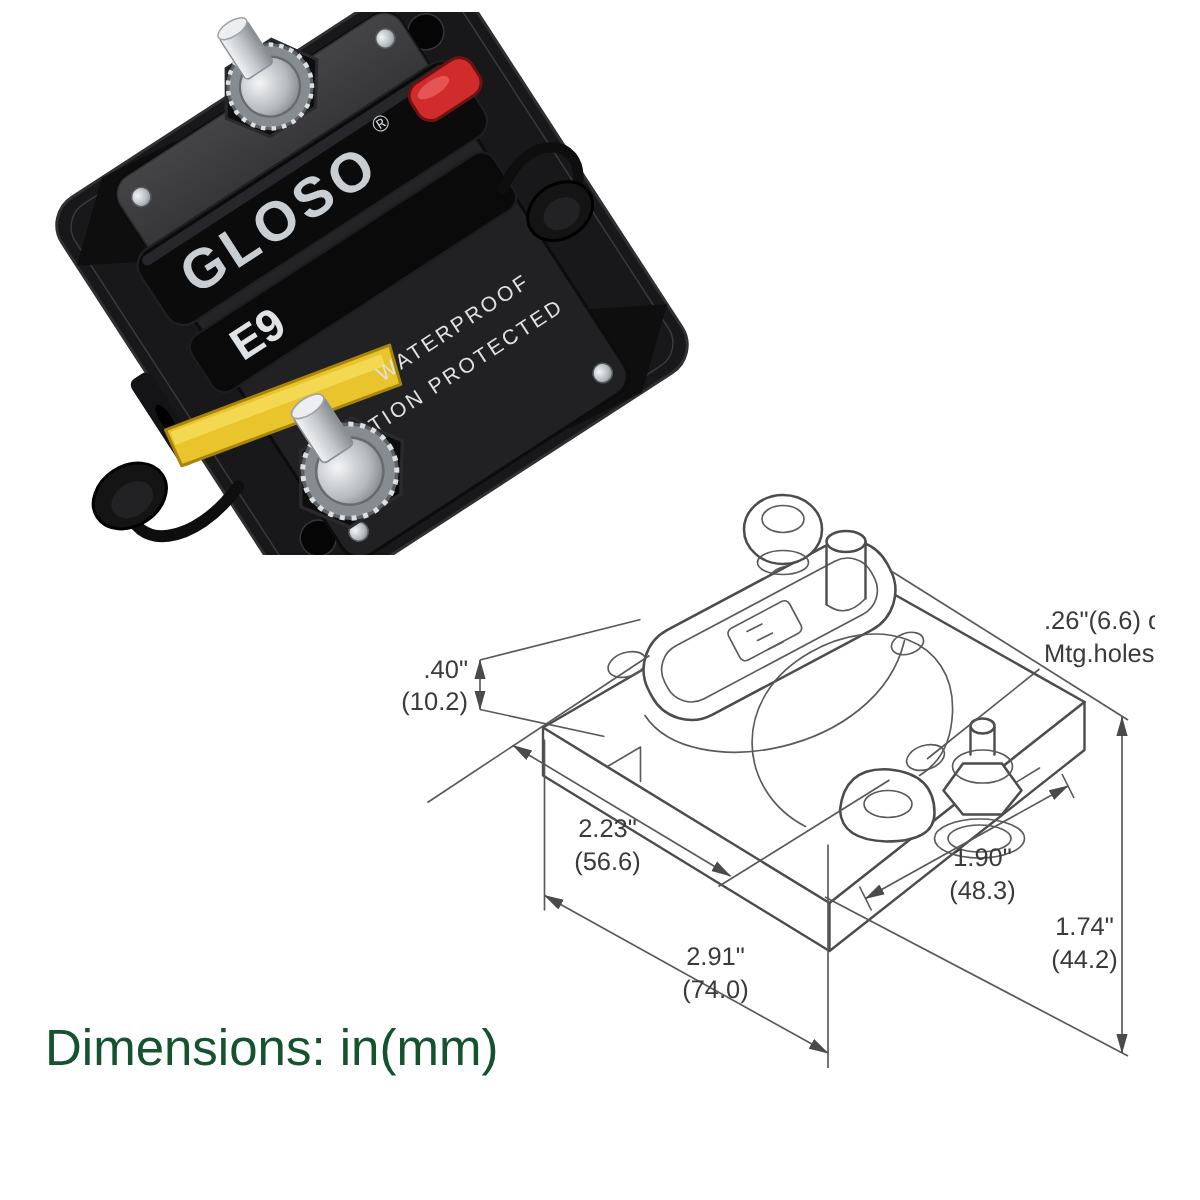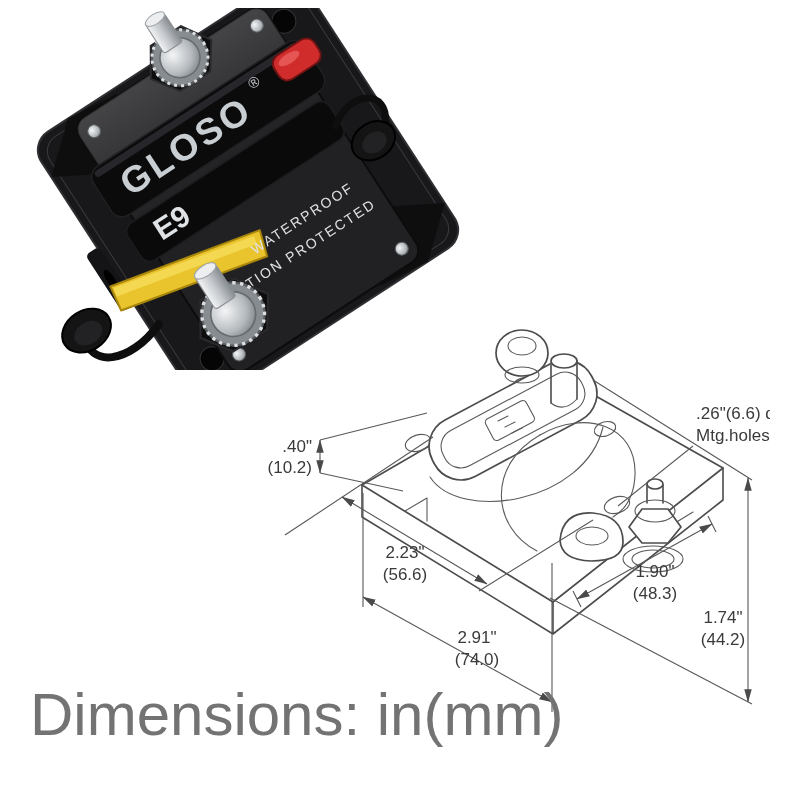--- a/index.html
+++ b/index.html
@@ -1,20 +1,20 @@
 <!DOCTYPE html>
 <html><head>
 <meta charset="utf-8">
 <style>
   html,body{margin:0;padding:0;background:#ffffff;}
   body{width:800px;height:800px;font-family:"Liberation Sans",sans-serif;}
   .stage{position:relative;width:800px;height:800px;background:#ffffff;overflow:hidden;}
   .photo{position:absolute;left:20px;top:8px;}
   .drawing{position:absolute;left:255px;top:315px;}
-  .caption{position:absolute;left:30px;top:680px;font-size:60px;color:#737373;}
+  .caption{position:absolute;left:30px;top:680px;font-size:34px;color:#14532d;}
   svg text{font-family:"Liberation Sans",sans-serif;}
   .dimtext{font-size:17px;fill:#3a3a3a;}
   .obj{fill:none;stroke:#4c4c4c;stroke-width:1.6;stroke-linejoin:round;stroke-linecap:round;}
   .objthin{fill:none;stroke:#5a5a5a;stroke-width:1.1;stroke-linejoin:round;stroke-linecap:round;}
   .face{fill:#ffffff;stroke:#4c4c4c;stroke-width:1.7;stroke-linejoin:round;}
   .dim{fill:none;stroke:#585858;stroke-width:1.1;}
 </style>
 </head>
 <body>
 

